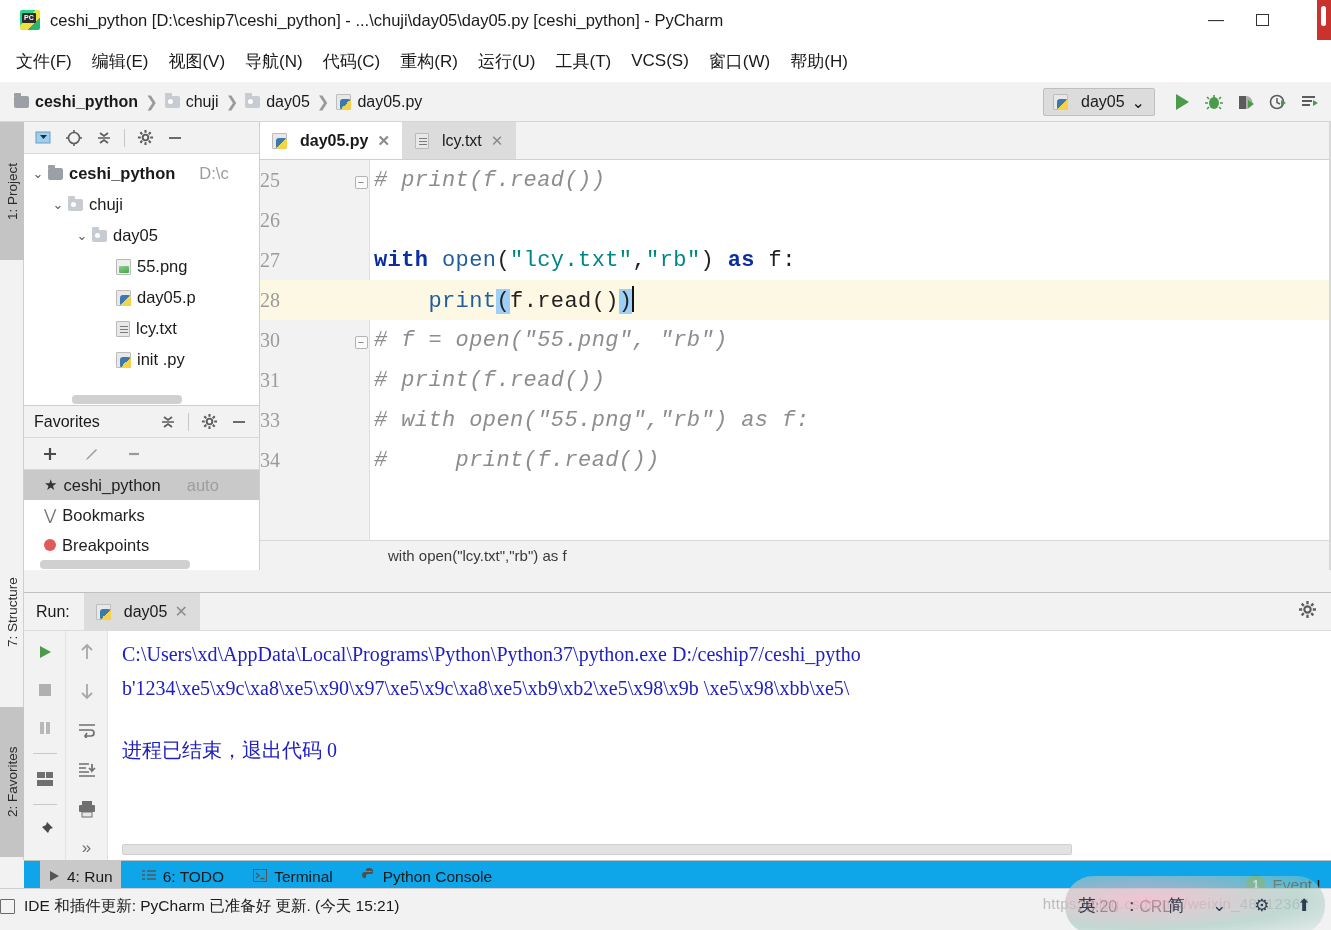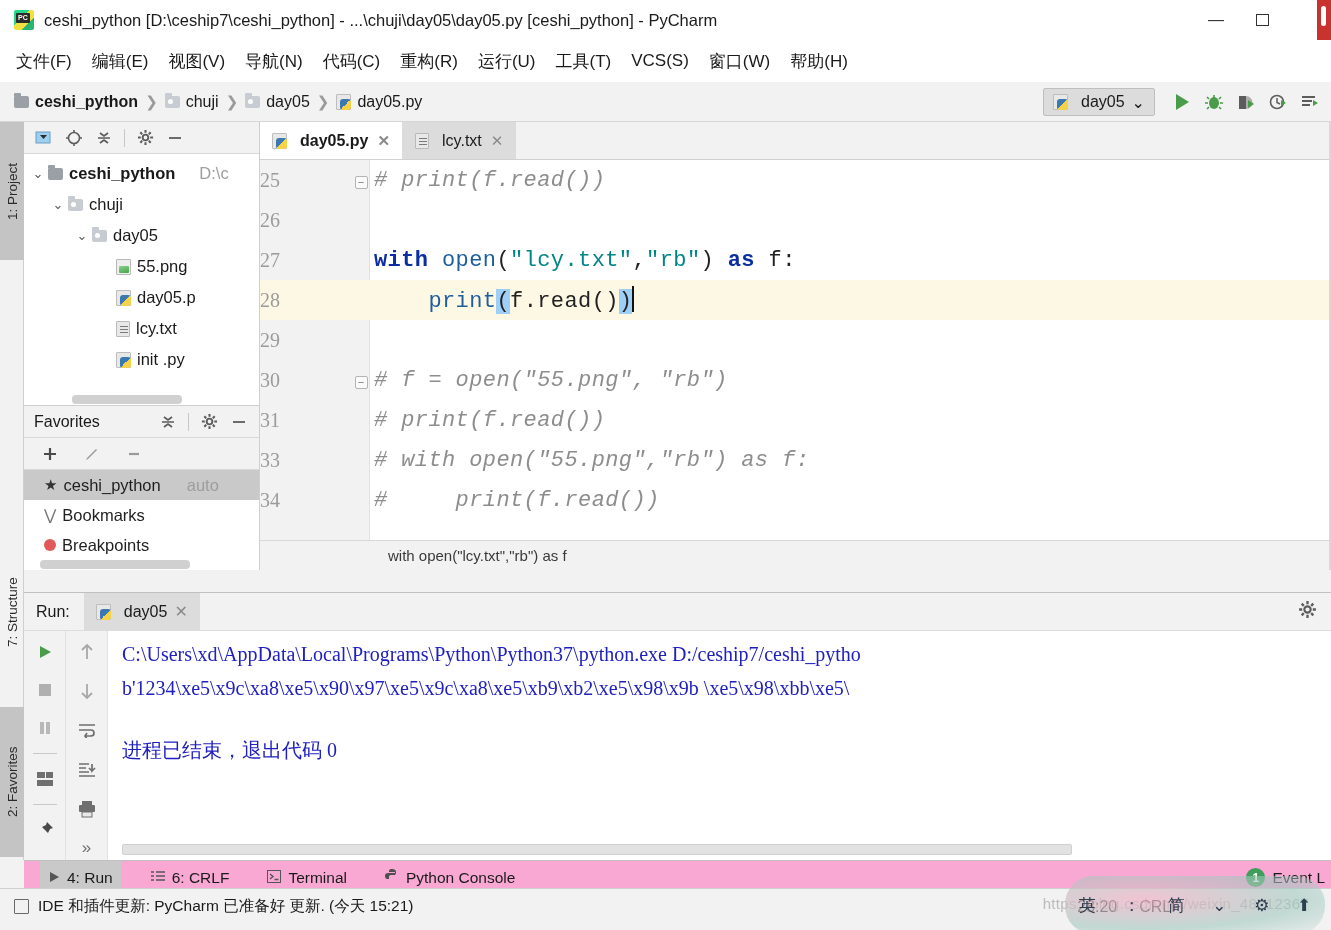--- a/index.html
+++ b/index.html
@@ -6,21 +6,21 @@
   html, body {
     width: 1331px; height: 930px; overflow: hidden;
     font-family: "Liberation Sans", sans-serif;
     background: #ffffff; color: #1f1f1f;
   }
   #app { position: relative; width: 1331px; height: 930px; background: #f2f2f2; }
 
   
   .titlebar {
     position: absolute; left: 0; top: 0; width: 1331px; height: 40px;
-    background: #ffffff; display: flex; align-items: center; padding-left: 14px;
+    background: #ffffff; display: flex; align-items: center; padding-left: 20px;
   }
   .title-icon {
     width: 20px; height: 20px; margin-right: 10px; position: relative;
     background: linear-gradient(135deg,#21d789 0%, #21d789 40%, #f0e040 40%, #f0e040 70%, #2ab573 70%);
     border-radius: 2px; flex: 0 0 auto;
   }
   .title-icon::after {
     content: "PC"; position: absolute; left: 2px; top: 3px;
     font-size: 7px; font-weight: bold; color: #1a1a1a;
     background: #2b2b2b; color: #fff; padding: 1px 2px; border-radius: 1px;
@@ -242,36 +242,36 @@
   }
   .cons-gap { height: 28px; }
   .cons-hscroll {
     position:absolute; left:14px; bottom:6px; width:950px; height:11px;
     background:#e2e2e2; border:1px solid #cfcfcf; border-radius:2px;
   }
 
   
   .bottom-bar {
     position: absolute; left: 24px; top: 860px; width: 1307px; height: 34px;
-    background: #f9a8d4; border-top: 1px solid #c0c0c0;
-    display: flex; align-items: center; gap: 22px; padding-left: 16px; font-size: 15.5px; color:#1a1a1a;
+    background: #0ea5e9; border-top: 1px solid #c0c0c0;
+    display: flex; align-items: flex-end; gap: 13px; padding-left: 16px; font-size: 15.5px; color:#1a1a1a;
   }
   .bb-item { display:flex; align-items:center; gap:7px; padding: 0 8px; height: 34px; white-space:nowrap; }
   .bb-item.sel { background:#c9c9c9; }
   .evt { margin-left:auto; display:flex; align-items:center; gap:7px; padding-right: 6px; }
   .evt-badge {
     width:19px;height:19px;border-radius:50%;background:#3f9e57;color:#fff;
     font-size:12px;display:flex;align-items:center;justify-content:center;font-weight:bold;
   }
 
   
   .status-bar {
     position:absolute; left:0; top:888px; width:1331px; height:36px;
     background:#f2f2f2; border-top:1px solid #cfcfcf; display:flex; align-items:center;
-    padding-left: 14px; font-size:15.5px; color:#1a1a1a;
+    font-size:15.5px; color:#1a1a1a;
   }
   .sb-icon {
     width:15px;height:15px;border:1.6px solid #6a6a6a;border-radius:1px;margin-right:9px;flex:0 0 auto;
   }
   .sb-right { margin-left:auto; display:flex; align-items:center; gap:22px; padding-right: 150px;
     font-family:"Liberation Sans", sans-serif; font-size:16px; }
 
   
   .watermark {
     position:absolute; right:22px; bottom: 18px; font-size: 15px; color: rgba(120,120,120,.45);
@@ -550,24 +550,20 @@
           <span class="fold"></span>
           <span class="ctext"><span class="kw">with </span><span class="fn">open</span><span class="plain">(</span><span class="str">"lcy.txt"</span><span class="plain">,</span><span class="str">"rb"</span><span class="plain">) </span><span class="kw">as </span><span class="plain">f:</span></span>
         </div>
 
         <div class="cline hl">
           <span class="lnum">28</span>
           <span class="fold"></span>
           <span class="ctext"><span class="fn">    print</span><span class="brhl plain">(</span><span class="plain">f.read()</span><span class="brhl plain">)</span><span class="caret"></span></span>
         </div>
 
-        <div class="cline">
-          <span class="lnum">29</span>
-          <span class="fold"></span>
-        </div>
 
         <div class="cline">
           <span class="lnum">30</span>
           <span class="fold"><span class="fold-box">−</span></span>
           <span class="ctext cmt"># f = open("55.png", "rb")</span>
         </div>
 
         <div class="cline">
           <span class="lnum">31</span>
           <span class="fold"></span>
@@ -692,21 +688,21 @@
           </svg>
       </span>
       <span>4: Run</span>
     </div>
     <div class="bb-item">
       <span>
         <svg width="14" height="12" viewBox="0 0 14 12">
             <path d="M0 1h3M0 5h3M0 9h3M5 1h9M5 5h9M5 9h9" stroke="#555" stroke-width="1.6"></path>
           </svg>
       </span>
-      <span>6: CRLF</span>
+      <span>6: TODO</span>
     </div>
     <div class="bb-item">
       <span>
         <svg width="14" height="13" viewBox="0 0 14 13">
             <rect x="0.5" y="0.5" width="13" height="12" fill="none" stroke="#555"></rect>
             <path d="M3 4l3 2.5L3 9M7.5 9.5h4" stroke="#555" stroke-width="1.4" fill="none"></path>
           </svg>
       </span>
       <span>Terminal</span>
     </div>

